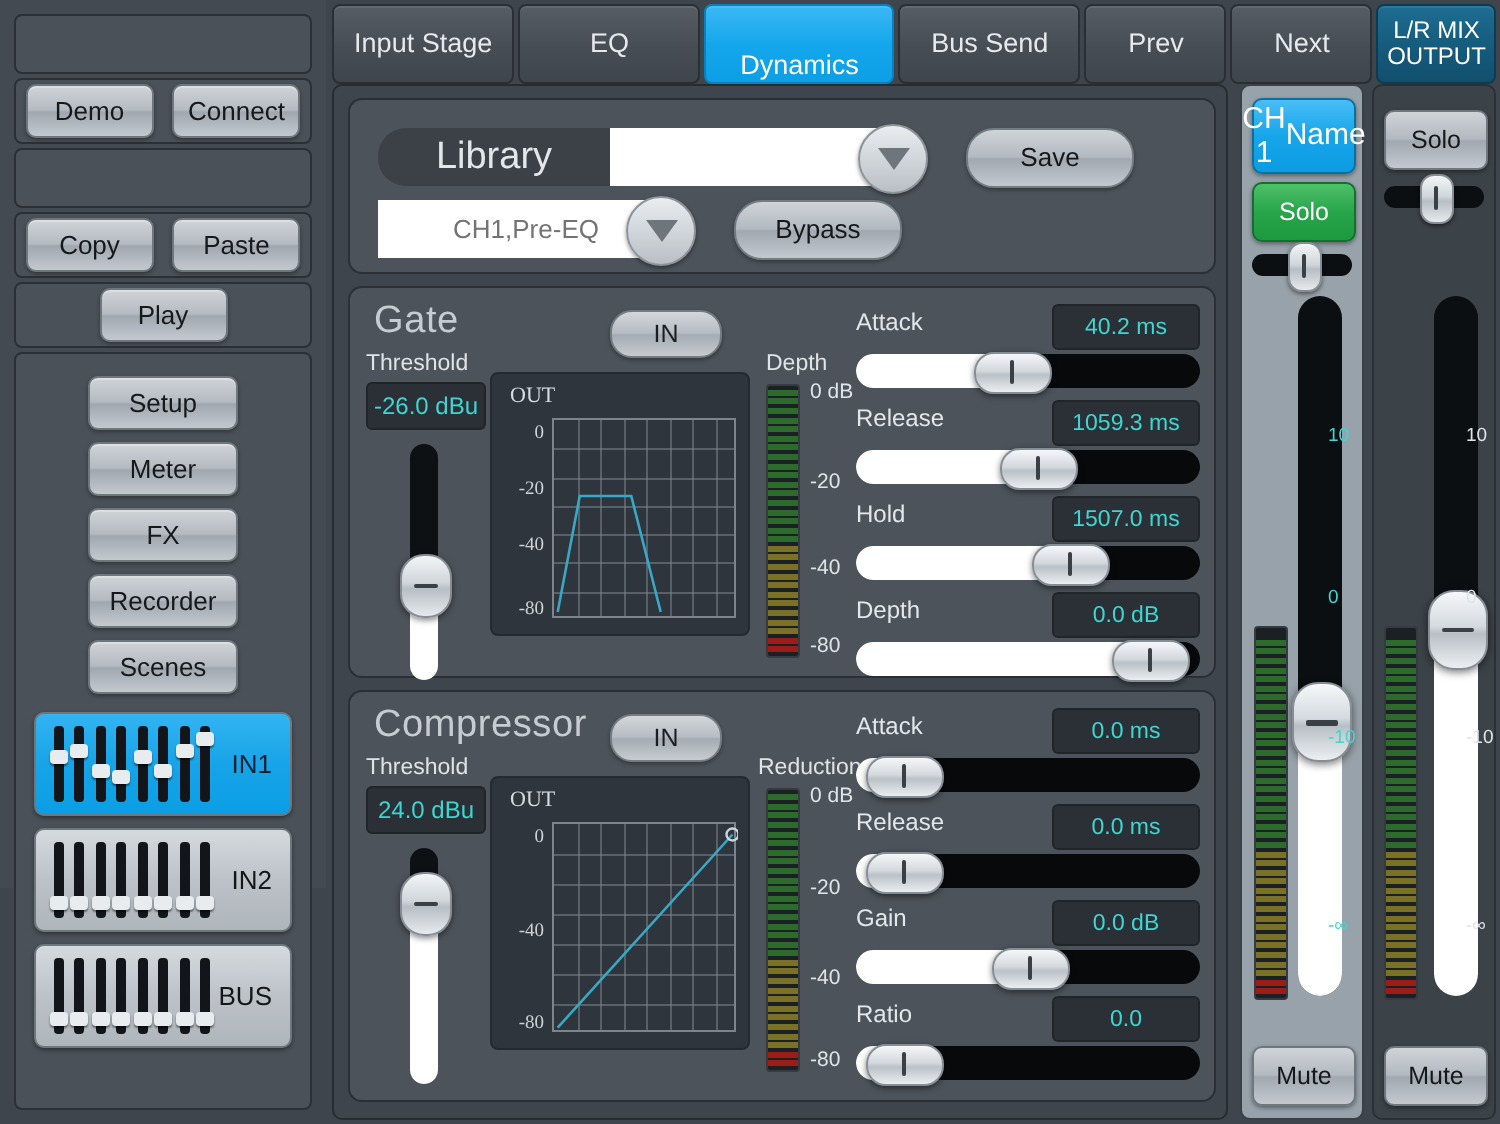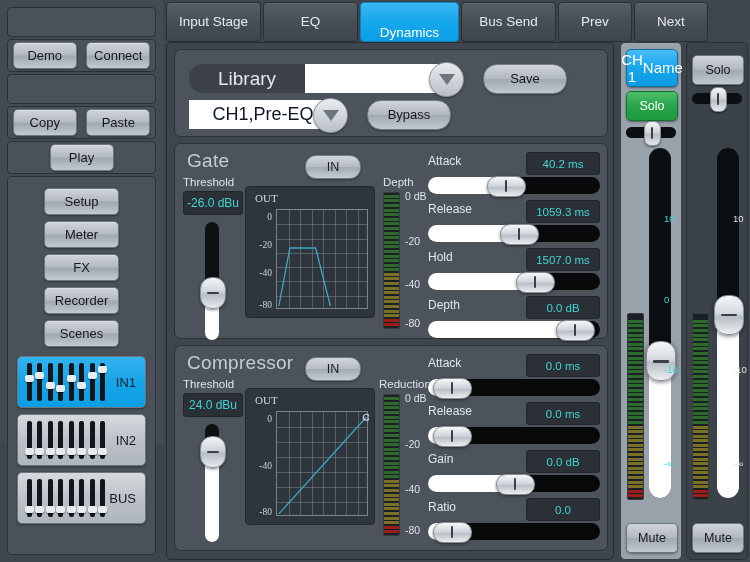--- a/index.html
+++ b/index.html
@@ -102,21 +102,21 @@
   }
 
   
   .librow{position:absolute;left:14px;height:29px;display:flex;align-items:center;}
   .lbl-pill{
     height:29px;min-width:96px;padding:0 10px;
     background:#3b4147;border-radius:14px 0 0 14px;
     color:#e3e7ea;font-size:19px;display:flex;align-items:center;justify-content:center;
   }
   .fieldwrap{position:relative;width:148px;height:29px;background:#fff;display:flex;align-items:center;}
-  .fieldwrap .fval{width:100%;text-align:center;color:#0f172a;font-size:18px;}
+  .fieldwrap .fval{width:100%;text-align:center;color:#737373;font-size:13px;}
   .dropcircle{
     position:absolute;right:-11px;top:-2px;width:33px;height:33px;border-radius:50%;
     background:linear-gradient(to bottom,#e9edf0,#b9bfc5);
     border:1px solid #8c939a;
     display:flex;align-items:center;justify-content:center;cursor:pointer;
     box-shadow:0 1px 2px rgba(0,0,0,.4);
   }
   .dropcircle .tri{width:0;height:0;border-left:8px solid transparent;border-right:8px solid transparent;
     border-top:11px solid #6e757c;}
   .pillbtn{
@@ -361,20 +361,23 @@
         <span>Dynamics</span>
       </div>
       <div class="tab" style="width: 93px;">
         <span>Bus Send</span>
       </div>
       <div class="tab" style="width: 72px;">
         <span>Prev</span>
       </div>
       <div class="tab" style="width: 72px;">
         <span>Next</span>
+      </div>
+      <div class="tab out" style="width: 60px;">
+        <span>L/R MIX<br>OUTPUT</span>
       </div>
     </div>
 
   <div class="main">
 
     <div class="card lib">
       <div class="librow" style="top:14px;">
         <div class="lbl-pill">Library</div>
         <div class="fieldwrap">
           <div class="fval"></div>

